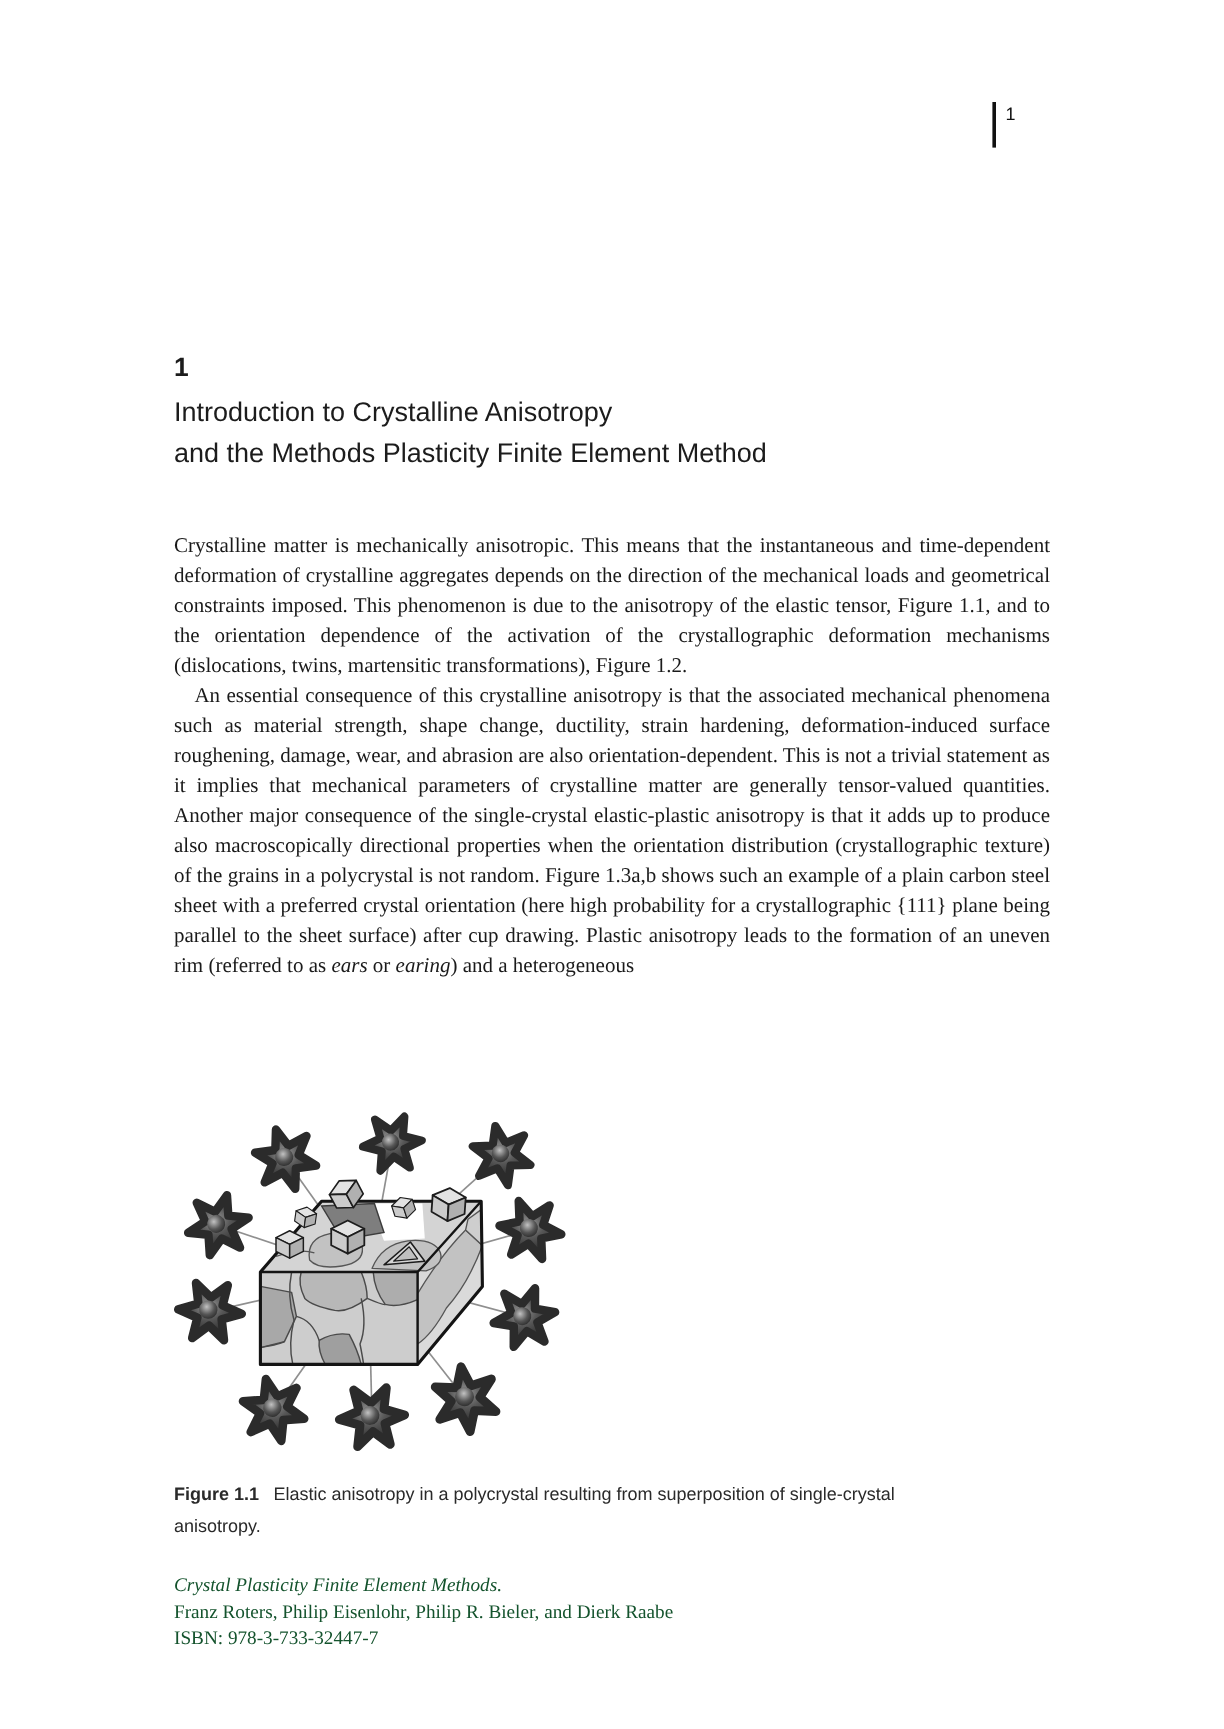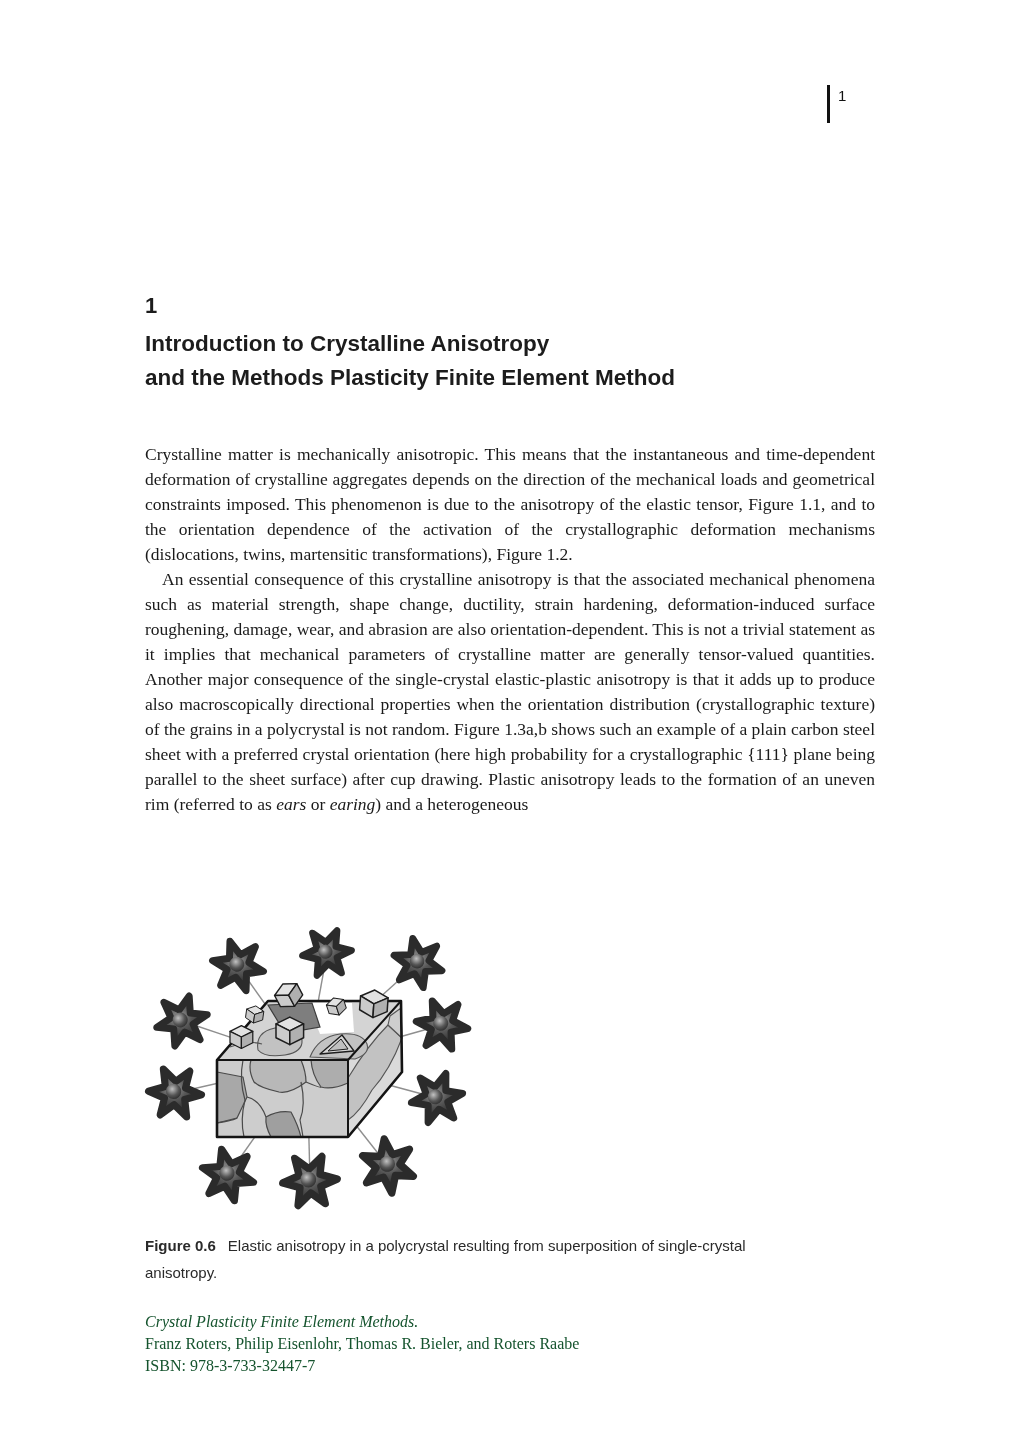--- a/index.html
+++ b/index.html
@@ -21,21 +21,21 @@
     margin-left:8px;margin-top:3px;color:#111;
   }
   
   .chapter{position:absolute;left:145px;top:293px;width:740px;}
   .chapter-number{
     font-family:"Liberation Sans", sans-serif;
     font-weight:bold;font-size:22px;line-height:26px;color:#1c1c1c;
   }
   .chapter-title{
     font-family:"Liberation Sans", sans-serif;
-    font-weight:bold;font-size:22.5px;line-height:34px;color:#1c1c1c;
+    font-weight:normal;font-size:22.5px;line-height:34px;color:#1c1c1c;
     margin-top:8px;
   }
   
   .body-text{
     position:absolute;left:145px;top:442px;width:730px;
     font-size:17.5px;line-height:25px;
     text-align:justify;
   }
   .body-text p{margin:0;padding:0;}
   .body-text p.indented{text-indent:17px;}
@@ -173,22 +173,22 @@
         <use href="#star-shape" transform="translate(35,173) rotate(4) scale(1.02)"></use>
         <use href="#star-shape" transform="translate(297,178) rotate(-10)"></use>
         <use href="#star-shape" transform="translate(88,255) rotate(16) scale(1.02)"></use>
         <use href="#star-shape" transform="translate(170,261) rotate(-4) scale(1.05)"></use>
         <use href="#star-shape" transform="translate(248,246) rotate(22) scale(1.05)"></use>
       </g>
     </svg>
   </div>
 
   <div class="caption">
-    <span class="fig-label">Figure 0.6</span><span>Elastic anisotropy in a polycrystal resulting from superposition of single-crystal anisotropy.</span>
+    <span class="fig-label">Figure 1.1</span><span>Elastic anisotropy in a polycrystal resulting from superposition of single-crystal anisotropy.</span>
   </div>
 
   <div class="imprint">
     <div class="it">Crystal Plasticity Finite Element Methods.</div>
-    <div>Franz Roters, Philip Eisenlohr, Thomas R. Bieler, and Roters Raabe</div>
+    <div>Franz Roters, Philip Eisenlohr, Philip R. Bieler, and Dierk Raabe</div>
     <div>ISBN: 978-3-733-32447-7</div>
   </div>
 
 </div>
 
 </body></html>

